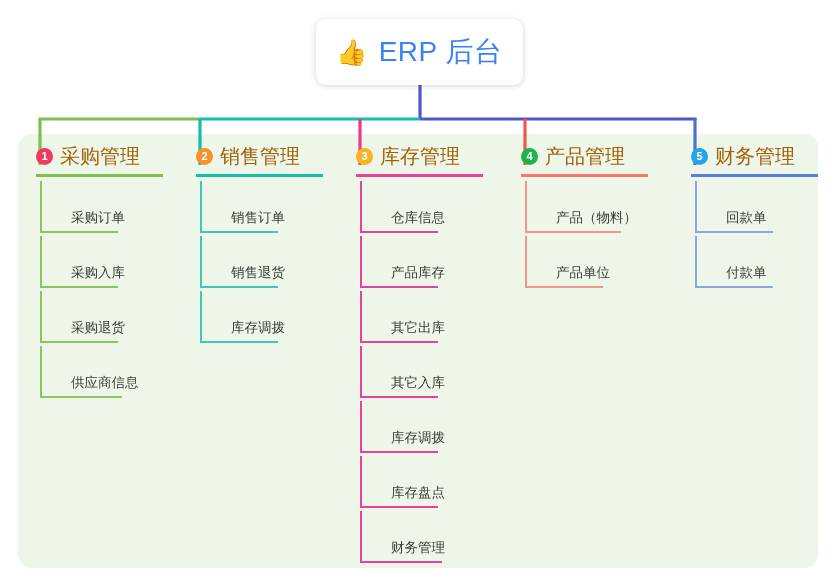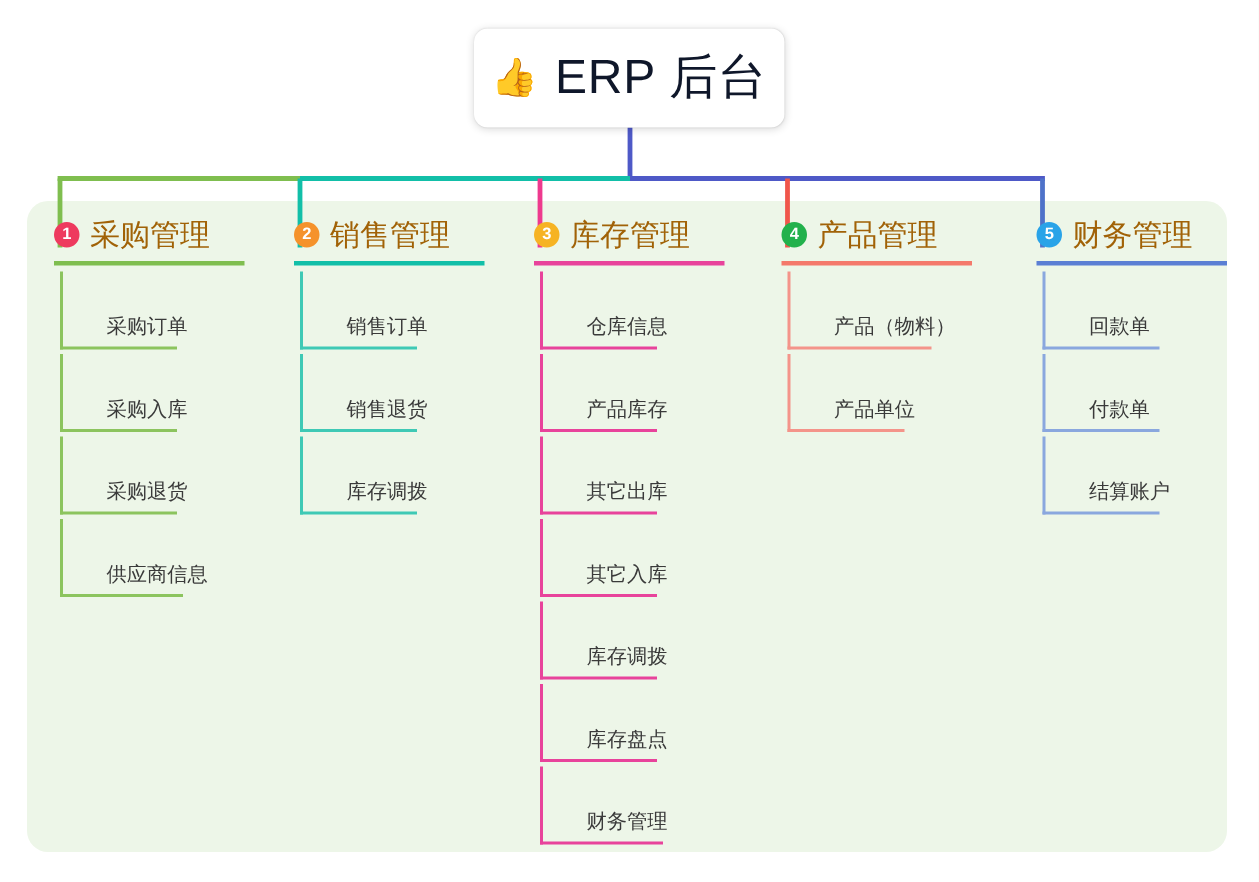--- a/index.html
+++ b/index.html
@@ -39,22 +39,22 @@
     align-items: center;
     gap: 11px;
   }
   .thumb-icon {
     font-size: 25px;
     line-height: 1;
     color: #F2B33D;
     display: block;
   }
   .title-text {
-    font-size: 32px;
-    color: #0f172a;
+    font-size: 28px;
+    color: #3b82f6;
     letter-spacing: 0.5px;
     white-space: nowrap;
   }
 
   
   #connectors {
     position: absolute;
     left: 0;
     top: 0;
     width: 839px;
@@ -308,22 +308,17 @@
           <div class="leaf">
             <div class="leaf-stem" style="background: rgb(138, 167, 222);"></div>
             <div class="leaf-text">回款单</div>
             <div class="leaf-rule" style="background: rgb(138, 167, 222); width: 78px;"></div>
           </div>
           <div class="leaf">
             <div class="leaf-stem" style="background: rgb(138, 167, 222);"></div>
             <div class="leaf-text">付款单</div>
             <div class="leaf-rule" style="background: rgb(138, 167, 222); width: 78px;"></div>
           </div>
-          <div class="leaf">
-            <div class="leaf-stem" style="background: rgb(138, 167, 222);"></div>
-            <div class="leaf-text">结算账户</div>
-            <div class="leaf-rule" style="background: rgb(138, 167, 222); width: 78px;"></div>
-          </div>
         </div>
       </div>
     </div>
 
 </div>
 
 </body></html>

